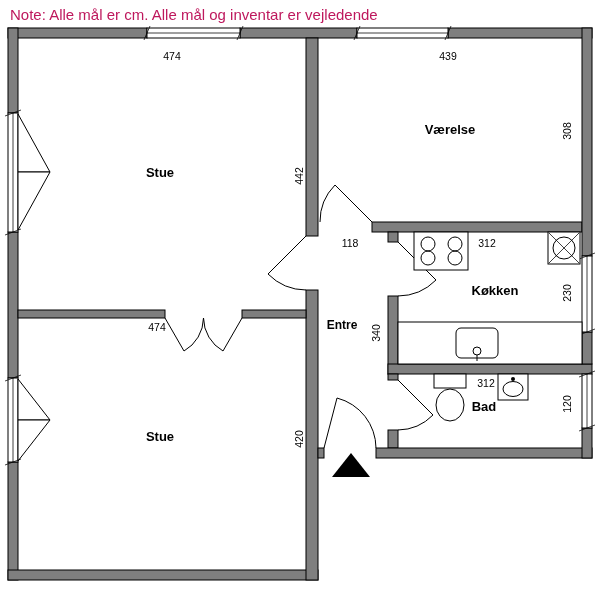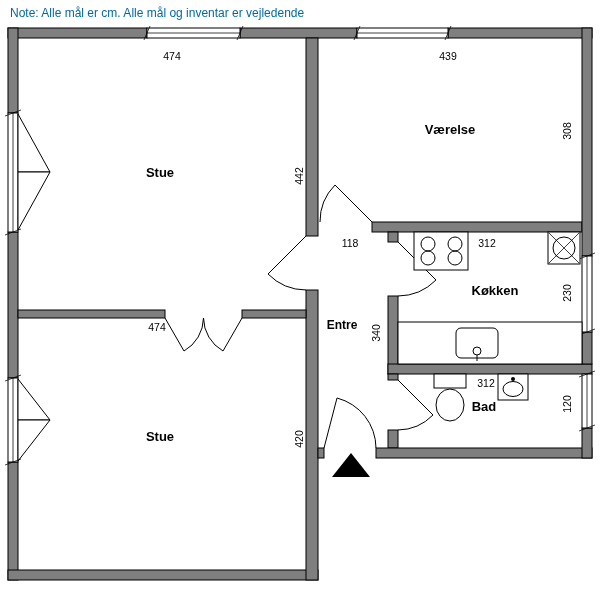--- a/index.html
+++ b/index.html
@@ -1,18 +1,18 @@
 <!DOCTYPE html>
 <html><head>
 <meta charset="utf-8">
 <style>
   html,body{margin:0;padding:0;background:#ffffff;}
   .screen{position:relative;width:600px;height:592px;background:#ffffff;overflow:hidden;
           font-family:"Liberation Sans",sans-serif;}
-  .note{position:absolute;left:10px;top:6px;font-size:12px;color:#0369a1;}
+  .note{position:absolute;left:10px;top:6px;font-size:15px;color:#be185d;}
   svg{position:absolute;left:0;top:0;}
   svg text{font-family:"Liberation Sans",sans-serif;fill:#000;}
   .wall{fill:#7f7f7f;stroke:#000;stroke-width:1;}
   .win{fill:#ffffff;stroke:#000;stroke-width:1;}
   .line{stroke:#000;stroke-width:1;fill:none;}
   .thin{stroke:#000;stroke-width:0.75;fill:none;}
   .fixture{fill:#ffffff;stroke:#000;stroke-width:1;}
   .solid{fill:#000;stroke:none;}
   .room-label{font-size:13px;font-weight:bold;text-anchor:middle;}
   .dim{font-size:10.5px;text-anchor:middle;}

